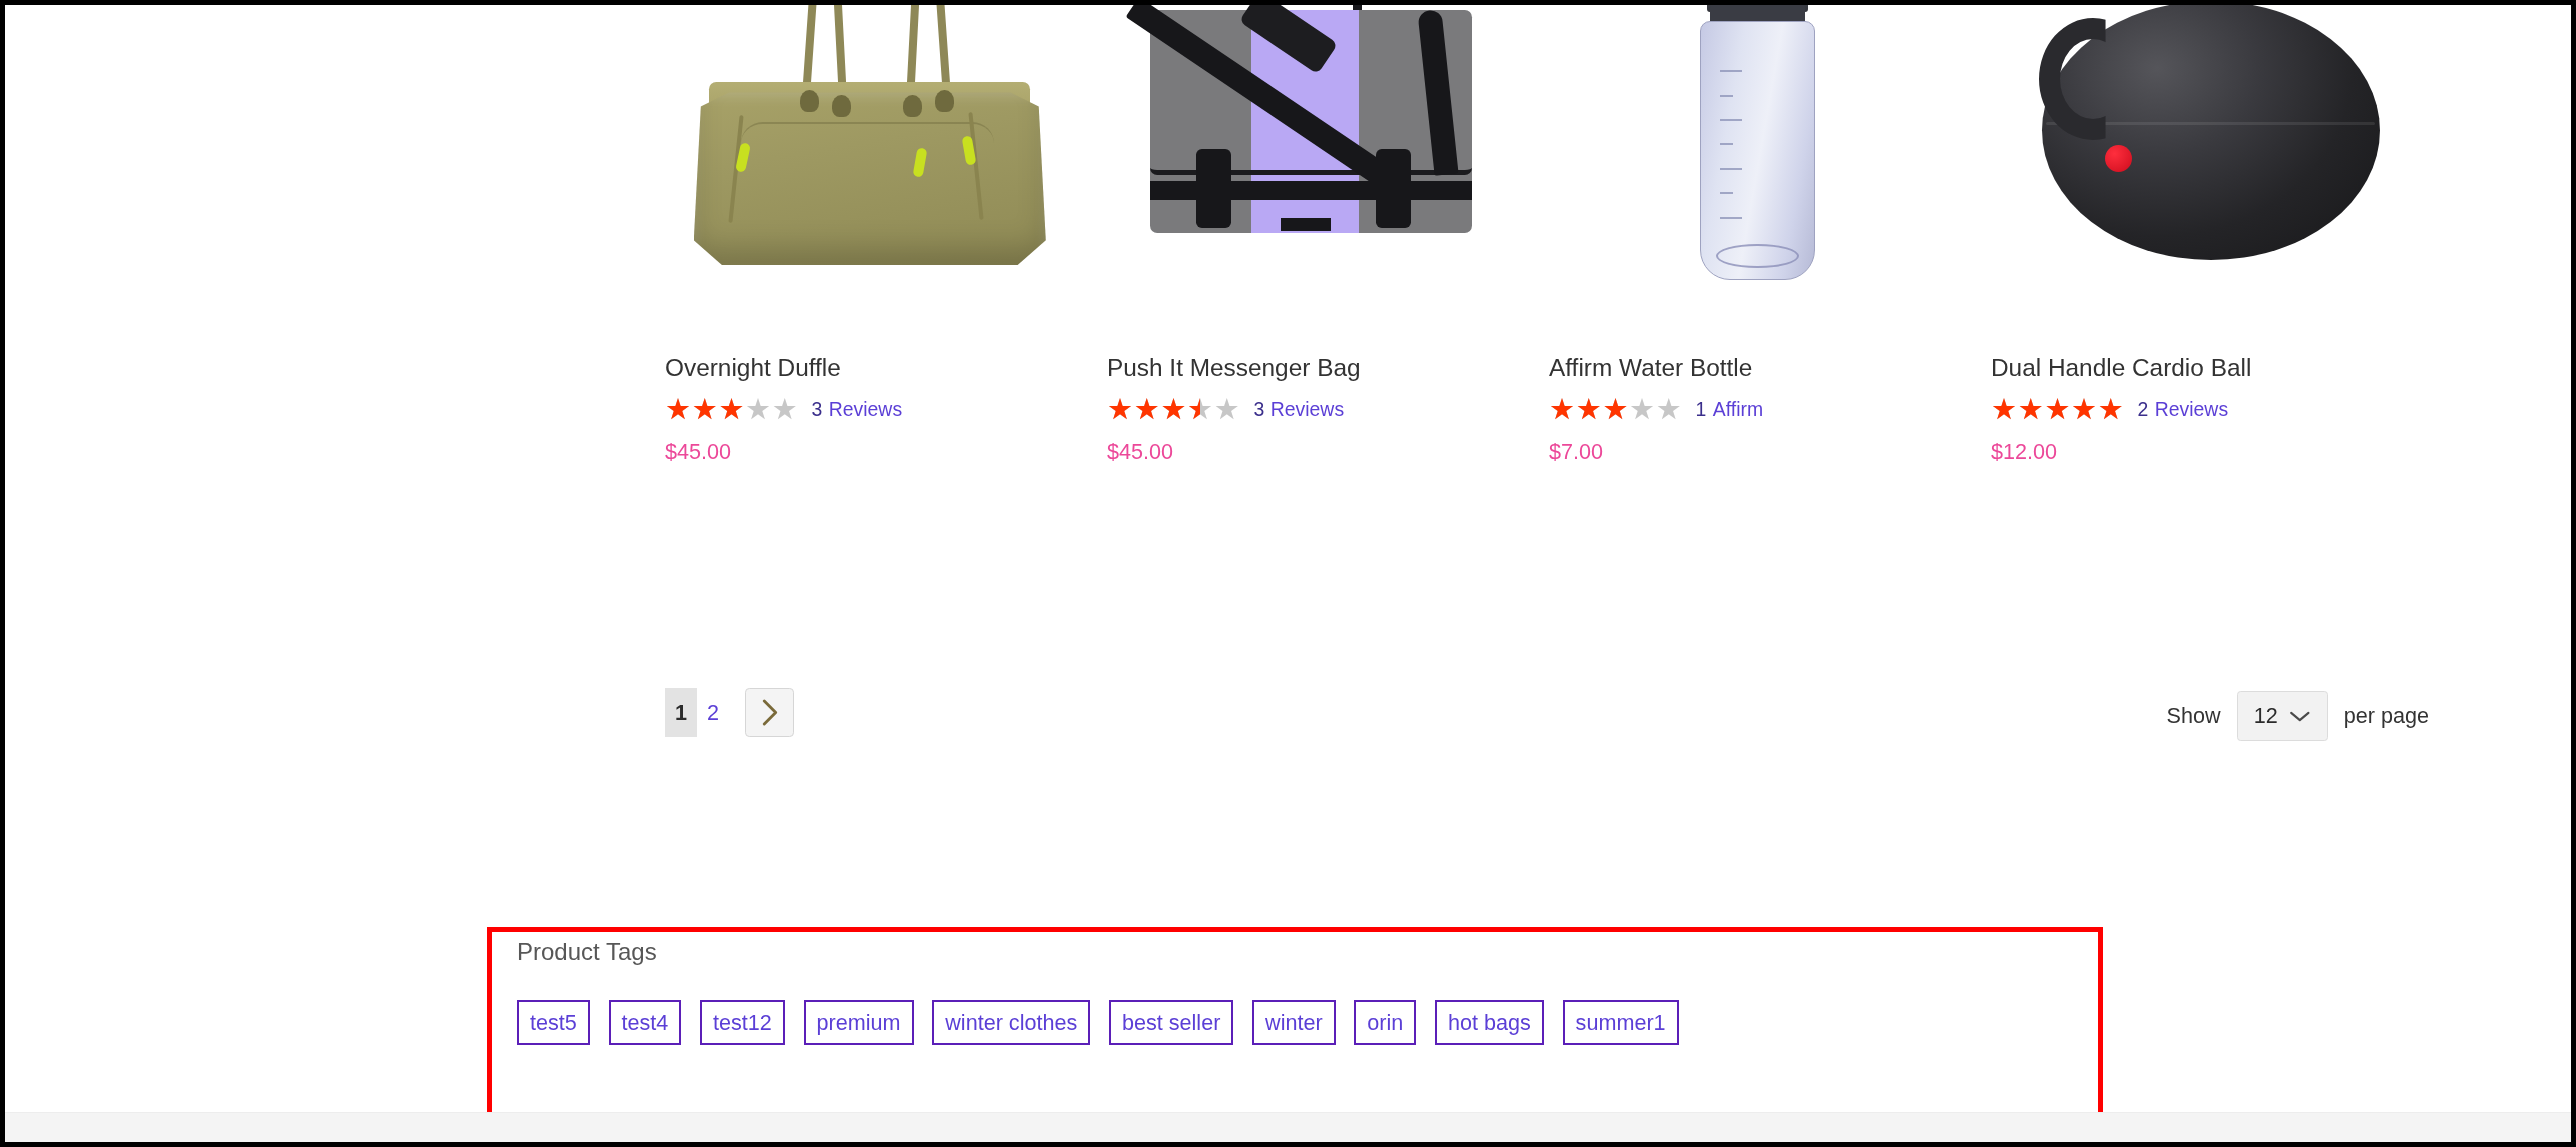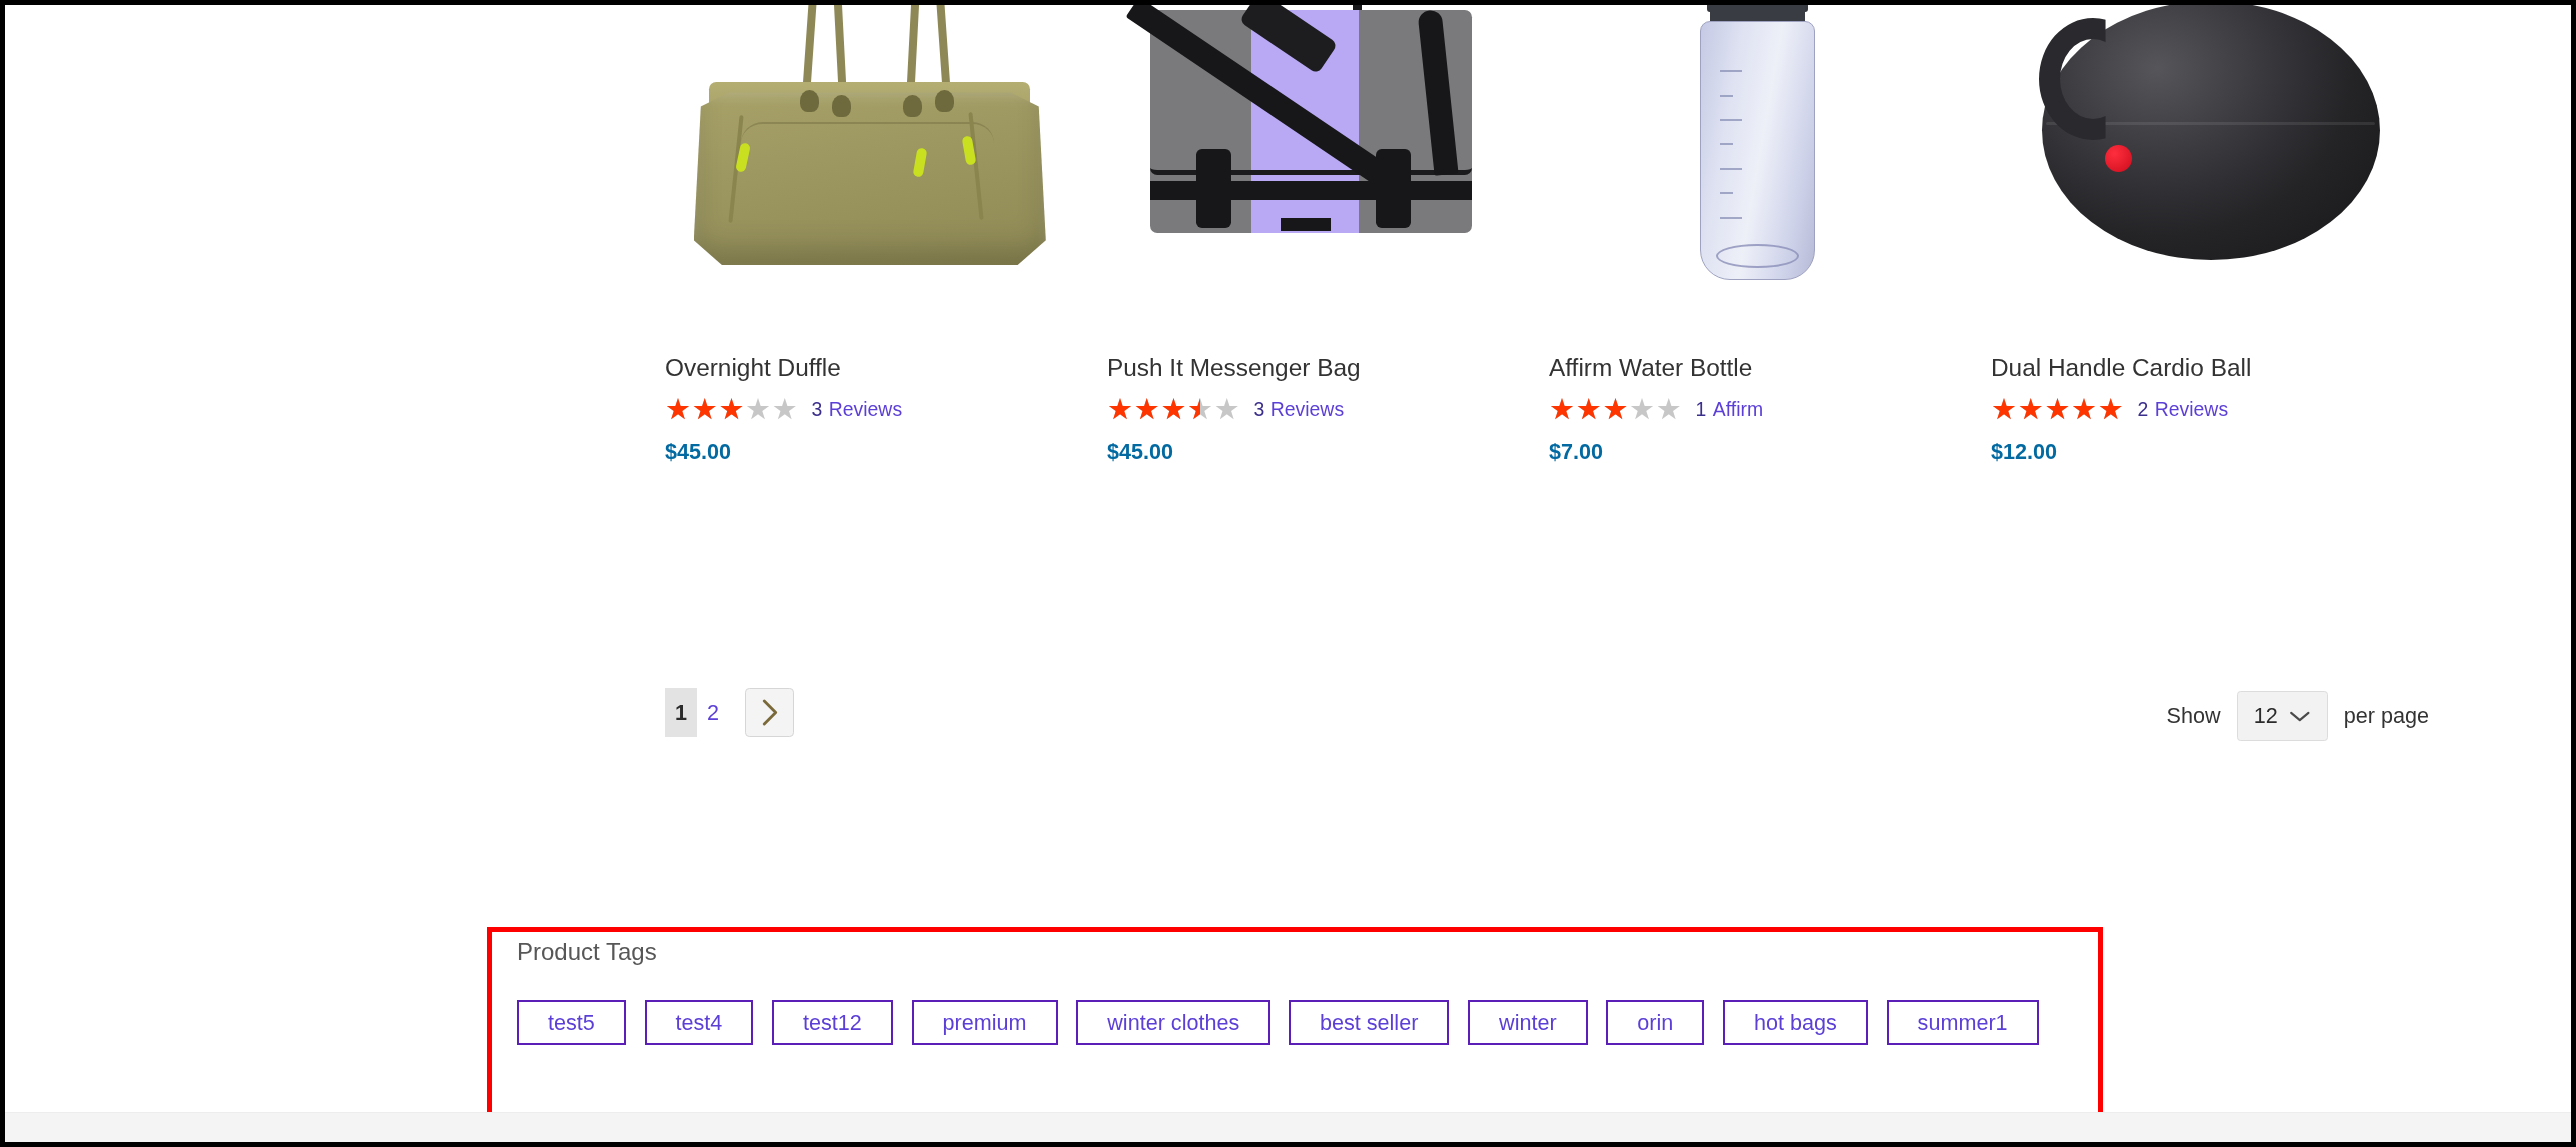--- a/index.html
+++ b/index.html
@@ -274,22 +274,22 @@
     color: #3b2f8c;
   }
   .review-word {
     margin-left: 6.5px;
     font-size: 19.4px;
     color: #5b3fd6;
   }
   .price {
     margin-top: 17px;
     font-size: 21.6px;
-    font-weight: bold;
-    color: #0369a1;
+    font-weight: normal;
+    color: #ec4899;
   }
 
   
   .toolbar-bottom {
     position: absolute;
     left: 0; top: 683px;
     width: 2566px;
     height: 79px;
   }
   .pager {
@@ -379,21 +379,21 @@
     margin-top: 35px;
     display: flex;
     align-items: center;
     gap: 0;
   }
   .tag-item {
     display: inline-flex;
     align-items: center;
     justify-content: center;
     height: 45px;
-    padding: 0 29px;
+    padding: 0 11px;
     margin-right: 18.7px;
     border: 2.2px solid #5b1fb8;
     color: #5b3fd6;
     font-size: 21.6px;
     background: #ffffff;
     text-decoration: none;
     white-space: nowrap;
   }
 
   

